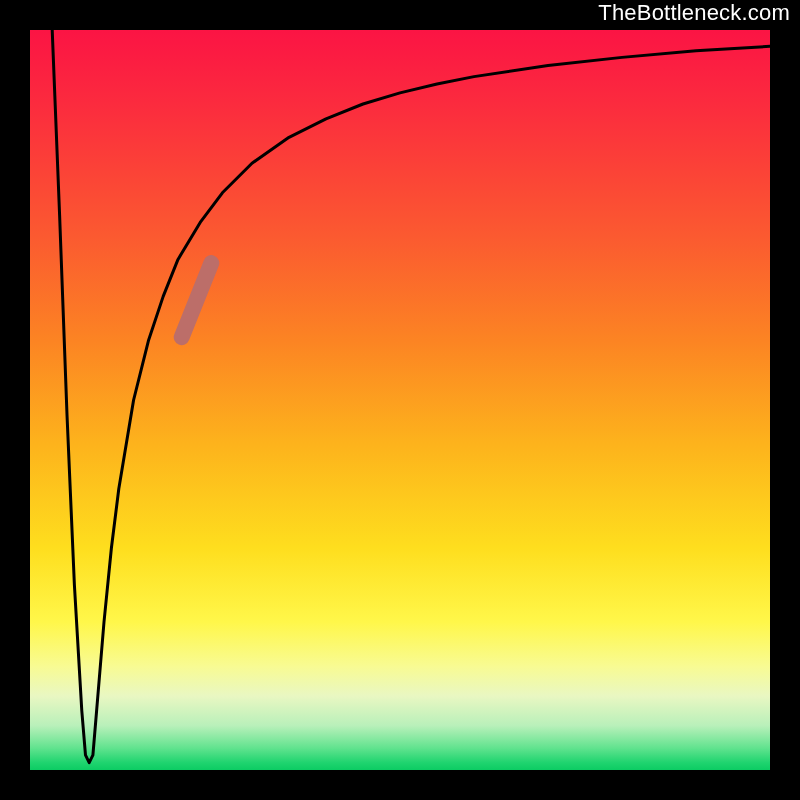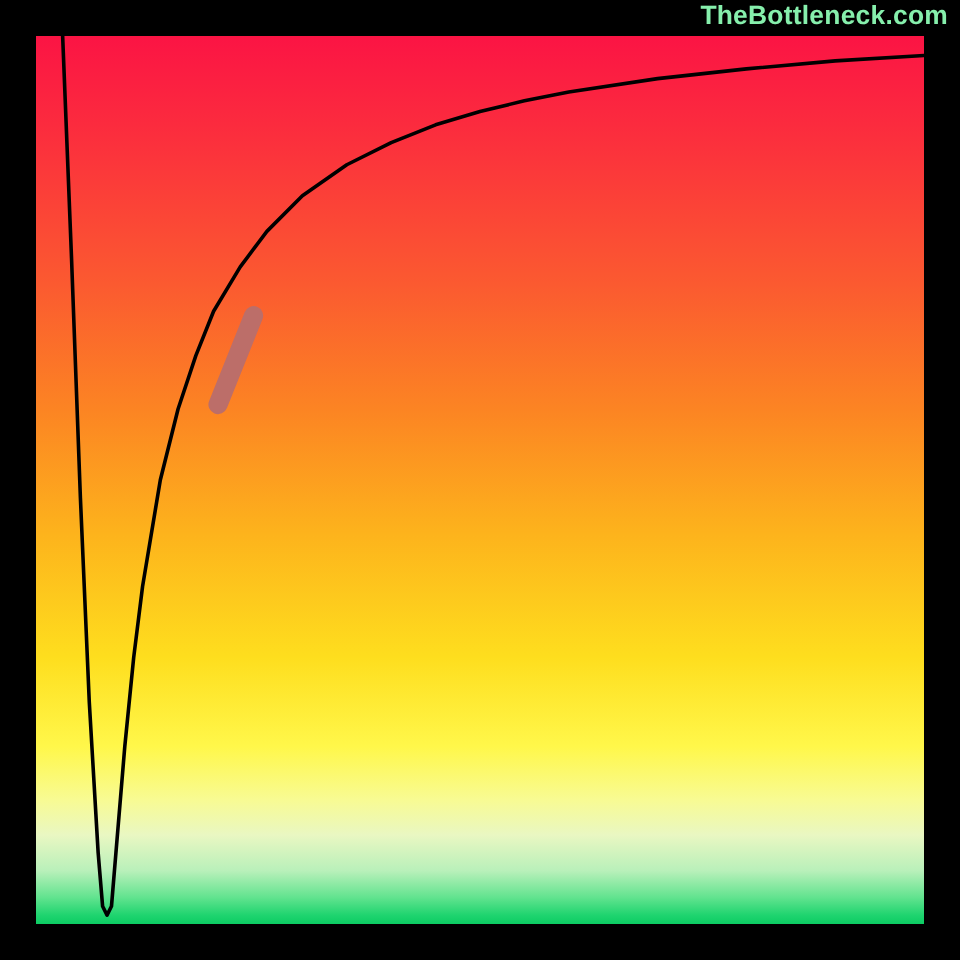--- a/index.html
+++ b/index.html
@@ -13,23 +13,23 @@
   }
   .stage {
     position: relative;
     width: 800px;
     height: 800px;
   }
   .watermark {
     position: absolute;
     top: 0;
     right: 10px;
-    color: #86efac;
+    color: #ffffff;
     font-size: 22px;
-    font-weight: 700;
+    font-weight: 400;
     z-index: 10;
     letter-spacing: 0.2px;
   }
   .plot-area {
     position: absolute;
     left: 30px;
     top: 30px;
     width: 740px;
     height: 740px;
     overflow: hidden;

